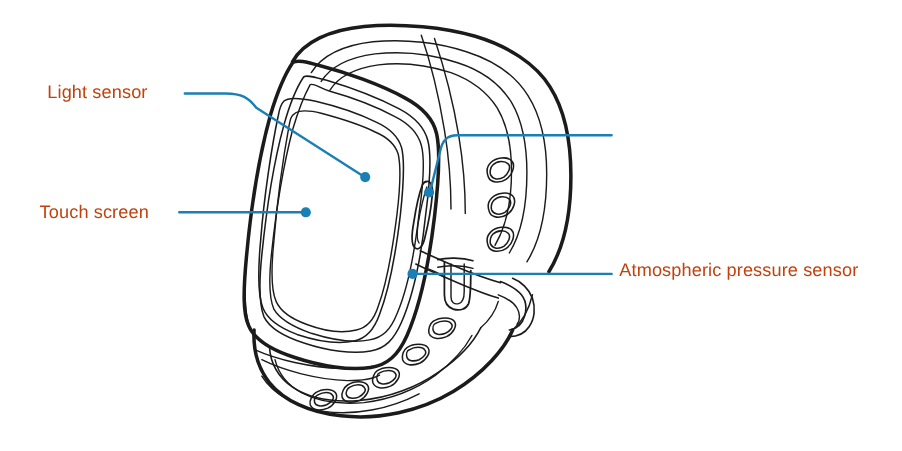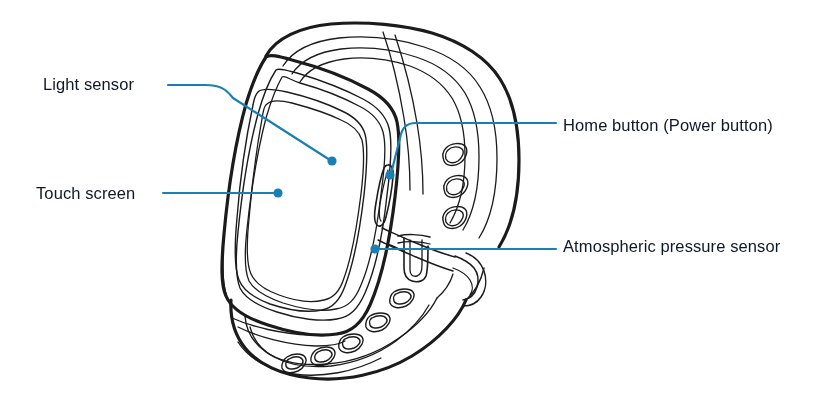--- a/index.html
+++ b/index.html
@@ -22,21 +22,21 @@
   #diagram-svg {
     position: absolute;
     left: 0;
     top: 0;
     width: 820px;
     height: 410px;
     display: block;
   }
   .callout-label {
     position: absolute;
-    color: #0f172a;
+    color: #c2410c;
     font-size: 16.5px;
     line-height: 22px;
     letter-spacing: 0.1px;
     white-space: pre-line;
     font-family: "Liberation Sans", sans-serif;
   }
   .label-left {
     text-align: left;
   }
   #label-light-sensor {
@@ -364,17 +364,16 @@
 
       <path d="M 377 249 L 556 249"></path>
       <circle cx="375" cy="249" r="4.6" fill="#1a7fb5" stroke="none"></circle>
     </g>
   </svg>
 
   <div class="callout-label label-left" id="label-light-sensor">Light sensor</div>
 
   <div class="callout-label label-left" id="label-touch-screen">Touch screen</div>
 
-  <div class="callout-label label-left" id="label-home-button">Home button (Power button)</div>
 
   <div class="callout-label label-left" id="label-atmospheric">Atmospheric pressure sensor</div>
 
 </div>
 
 </body></html>

